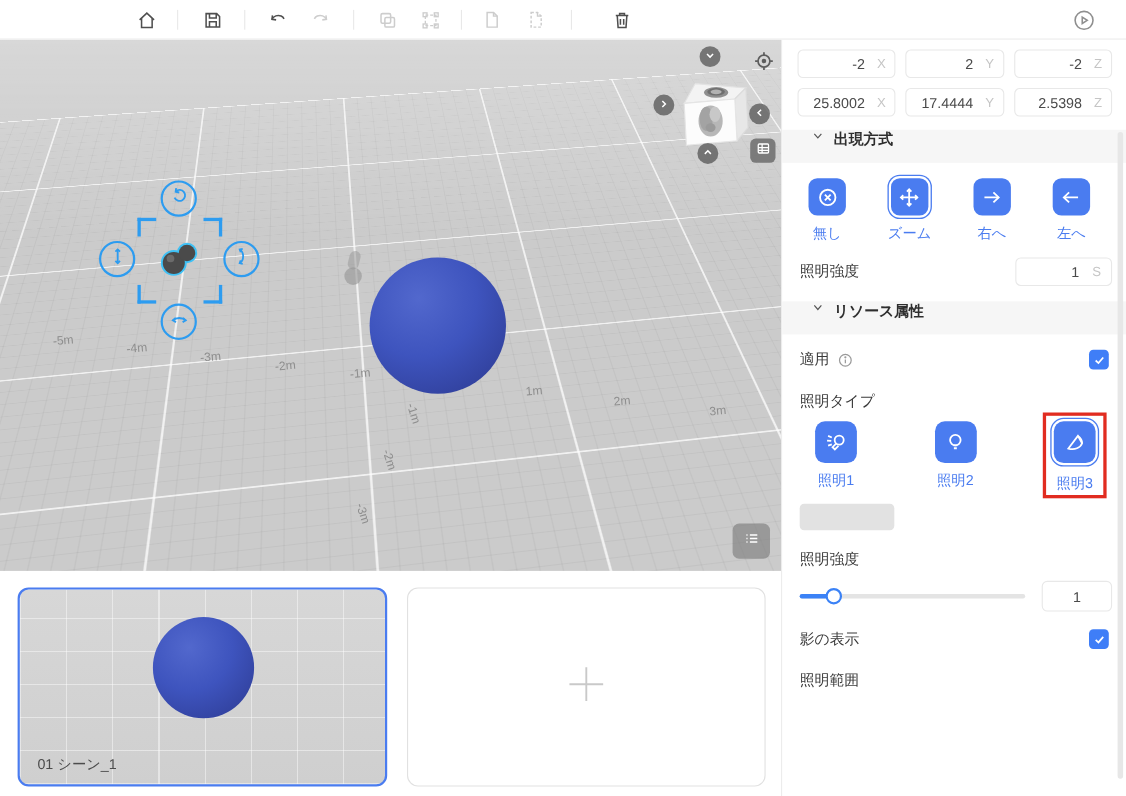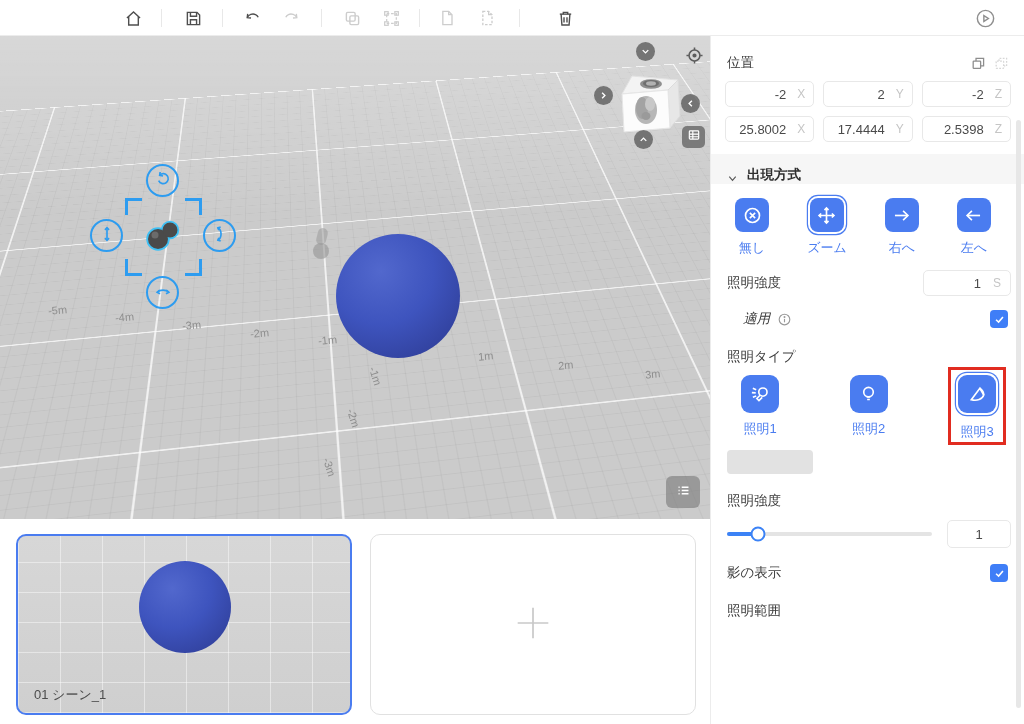--- a/index.html
+++ b/index.html
@@ -71,36 +71,36 @@
   
   .panel { position:absolute; left:710px; top:36px; width:314px; height:688px; background:#fff; border-left:1px solid #ececec; overflow:hidden; }
   .p-row { display:flex; align-items:center; }
   .p-label { font-size:13.5px; color:#3a3a3a; }
   .row-head { padding:18px 14px 0 16px; justify-content:space-between; }
   .head-icons { display:flex; gap:6px; align-items:center; }
   .inputs { display:flex; gap:9px; margin:9px 13px 0 14px; }
   .vinput { flex:1; height:26px; border:1px solid #e8e8e8; border-radius:5px; background:#fff; display:flex; align-items:center; justify-content:flex-end; padding:0 8px; gap:11px; cursor:text; }
   .vinput .val { font-size:13px; color:#4a4a4a; }
   .vinput .sfx { font-size:12px; color:#c5c5c5; }
-  .sec-head { margin-top:12px; height:30px; background:#f6f6f6; display:flex; align-items:flex-end; gap:9px; padding:0 16px; cursor:pointer; }
+  .sec-head { margin-top:12px; height:30px; background:#f6f6f6; display:flex; align-items:flex-start; gap:9px; padding:0 27px; cursor:pointer; }
   .sec-head .chev { color:#555; display:flex; }
   .sec-head .sec-title { font-size:13.5px; font-weight:bold; color:#2e2e2e; }
 
   .opt-row { display:flex; justify-content:space-between; padding:14px 33px 0 24px; }
   .opt { display:flex; flex-direction:column; align-items:center; gap:7px; cursor:pointer; }
   .opt-btn { width:34px; height:34px; border-radius:8px; background:#4a7cf0; color:#fff; display:flex; align-items:center; justify-content:center; }
   .opt-btn.selected { box-shadow:0 0 0 2px #fff, 0 0 0 3.2px #4a7cf0; }
   .opt-label { font-size:13px; color:#4a7cf0; }
 
   .duration-row { justify-content:space-between; padding:13px 13px 0 16px; }
   .dur-input { width:88px; height:26px; border:1px solid #e8e8e8; border-radius:5px; display:flex; align-items:center; justify-content:flex-end; padding:0 9px; gap:12px; cursor:text; }
   .dur-input .val { font-size:13px; color:#4a4a4a; }
   .dur-input .sfx { font-size:12px; color:#c5c5c5; }
 
-  .apply-row { padding:14px 16px 0 32px; gap:7px;font-style:italic; }
+  .apply-row { padding:14px 16px 0 16px; gap:7px; }
   .checkbox { width:18px; height:18px; border-radius:4px; background:#3f7ef7; color:#fff; display:flex; align-items:center; justify-content:center; margin-left:auto; cursor:pointer; }
   .info { color:#9a9a9a; display:flex; }
 
   .lights-row { display:flex; justify-content:space-between; padding:9px 28px 0 30px; }
   .light-btn { width:38px; height:38px; border-radius:9px; background:#4a7cf0; color:#fff; display:flex; align-items:center; justify-content:center; }
   .light-btn.selected { box-shadow:0 0 0 2px #fff, 0 0 0 3.2px #4a7cf0; }
   .opt.rel { position:relative;gap:10px; }
   .red-box { position:absolute; left:-10px; right:-10px; top:-8px; bottom:-4px; border:3px solid #e12c20; pointer-events:none; }
 
   .swatch { margin:9px 0 0 16px; width:86px; height:24px; border-radius:4px; background:#e2e2e2; cursor:pointer; }
@@ -340,37 +340,20 @@
   </div>
   <div class="thumb2">
     <span><svg width="46" height="46" viewBox="0 0 24 24" fill="none" stroke="currentColor" stroke-width="0.9">
           <path d="M12 4 V20 M4 12 H20"></path>
         </svg></span>
   </div>
 </div>
 
 <div class="panel">
 
-  <div class="p-row row-head">
-    <span class="p-label">位置</span>
-    <span class="head-icons">
-      <span style="color:#8d8d8d;display:flex">
-          <svg width="17" height="17" viewBox="0 0 24 24" fill="none" stroke="currentColor" stroke-width="1.8">
-            <rect x="4.5" y="8.5" width="10.5" height="10.5" rx="1"></rect>
-            <path d="M8.5 8.5 V4.8 H19.2 V15.5 H15.5"></path>
-          </svg>
-        </span>
-      <span style="color:#d6d6d6;display:flex">
-          <svg width="17" height="17" viewBox="0 0 24 24" fill="none" stroke="currentColor" stroke-width="1.8">
-            <rect x="4.5" y="8.5" width="10.5" height="10.5" rx="1" stroke-dasharray="2.5 2"></rect>
-            <path d="M8.5 8.5 V4.8 H19.2 V15.5 H15.5" stroke-dasharray="2.5 2"></path>
-          </svg>
-        </span>
-    </span>
-  </div>
   <div class="inputs">
     <div class="vinput">
         <span class="val">-2</span>
         <span class="sfx">X</span>
       </div>
     <div class="vinput">
         <span class="val">2</span>
         <span class="sfx">Y</span>
       </div>
     <div class="vinput">
@@ -443,20 +426,28 @@
   </div>
 
   <div class="p-row duration-row">
     <span class="p-label">照明強度</span>
     <div class="dur-input">
       <span class="val">1</span>
       <span class="sfx">S</span>
     </div>
   </div>
 
+  <div class="sec-head" style="margin-top:14px">
+    <span class="chev">
+        <svg width="11" height="11" viewBox="0 0 24 24" fill="none" stroke="currentColor" stroke-width="2.4">
+          <path d="M5 8 L12 16 L19 8"></path>
+        </svg>
+      </span>
+    <span class="sec-title">リソース属性</span>
+  </div>
 
   <div class="p-row apply-row">
     <span class="p-label">適用</span>
     <span class="info">
         <svg width="15" height="15" viewBox="0 0 24 24" fill="none" stroke="currentColor" stroke-width="1.8">
           <circle cx="12" cy="12" r="8.5"></circle>
           <path d="M12 11 V16.5"></path>
           <circle cx="12" cy="7.8" r="0.7" fill="currentColor"></circle>
         </svg>
       </span>

